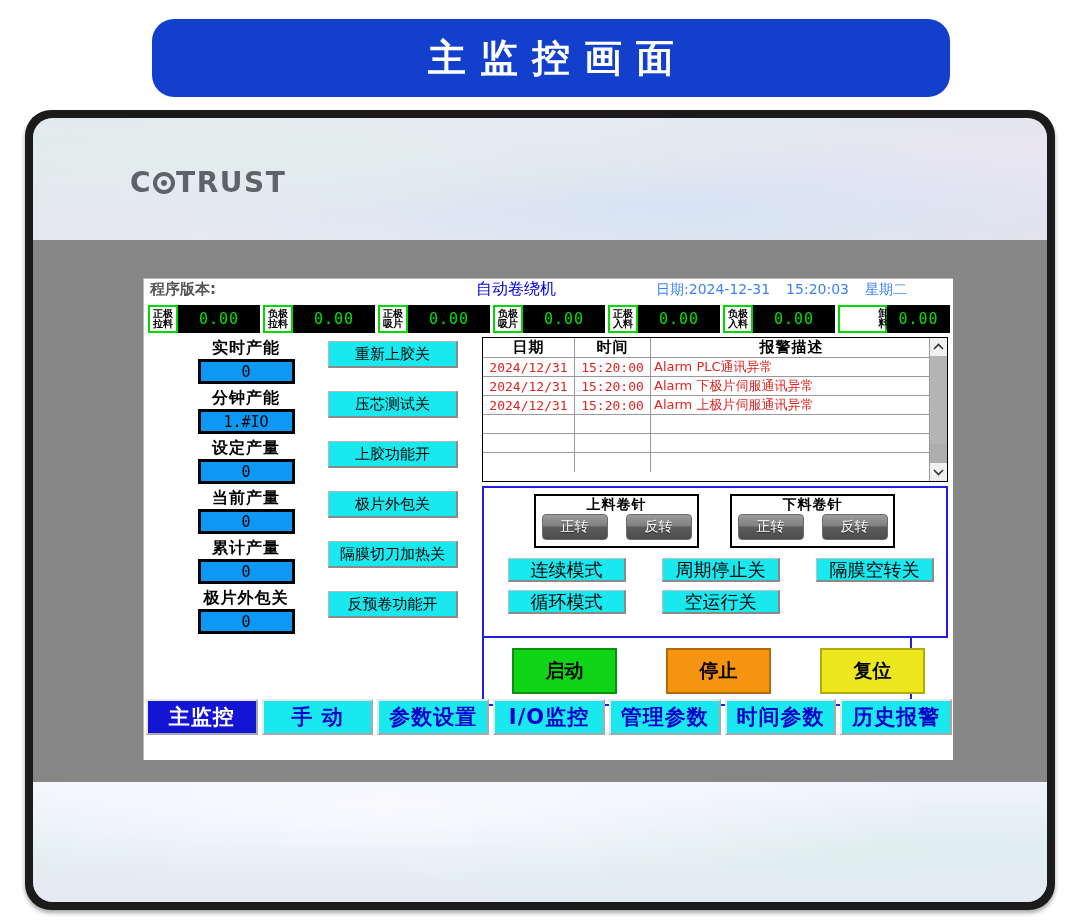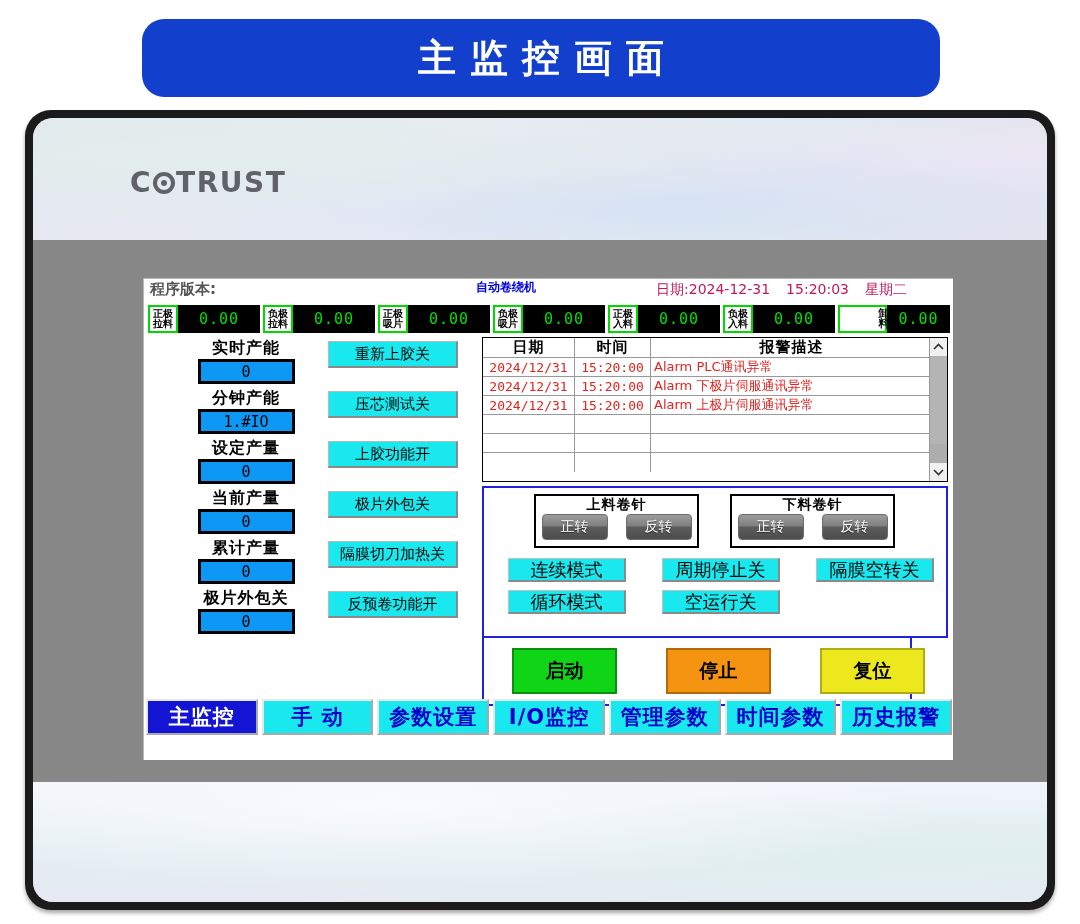--- a/index.html
+++ b/index.html
@@ -6,21 +6,21 @@
   html, body {
     width: 1080px; height: 924px;
     background: #ffffff;
     font-family: "Liberation Sans", "DejaVu Sans", sans-serif;
     overflow: hidden;
   }
 
   
   #title-banner {
     position: absolute;
-    left: 142px; top: 19px;
+    left: 152px; top: 19px;
     width: 798px; height: 78px;
     background: #1240cc;
     border-radius: 22px;
     display: flex; align-items: center; justify-content: center;
   }
   #title-banner .txt {
     color: #ffffff;
     font-size: 38px;
     font-weight: bold;
     letter-spacing: 14px;
@@ -93,25 +93,25 @@
   }
 
   
   .scr-row1 { position: relative; height: 24px; }
   #prog-version {
     position: absolute; left: 6px; top: 1px;
     font-size: 15px; color: #555; font-weight: bold;
   }
   #machine-name {
     position: absolute; left: 332px; top: 0px;
-    font-size: 12px; color: #0000dd; font-weight: bold;
+    font-size: 16px; color: #0000dd; font-weight: normal;
   }
   #date-block {
     position: absolute; left: 512px; top: 2px;
-    font-size: 14px; color: #be185d; white-space: nowrap;
+    font-size: 14px; color: #3b82f6; white-space: nowrap;
   }
   #date-block .sp { display:inline-block; width: 16px; }
 
   
   .meter-row {
     position: absolute; left: 4px; top: 26px;
     width: 802px; height: 28px;
     display: flex; gap: 3px;
   }
   .meter { display: flex; height: 28px; flex: 1 1 0; min-width: 0; }

